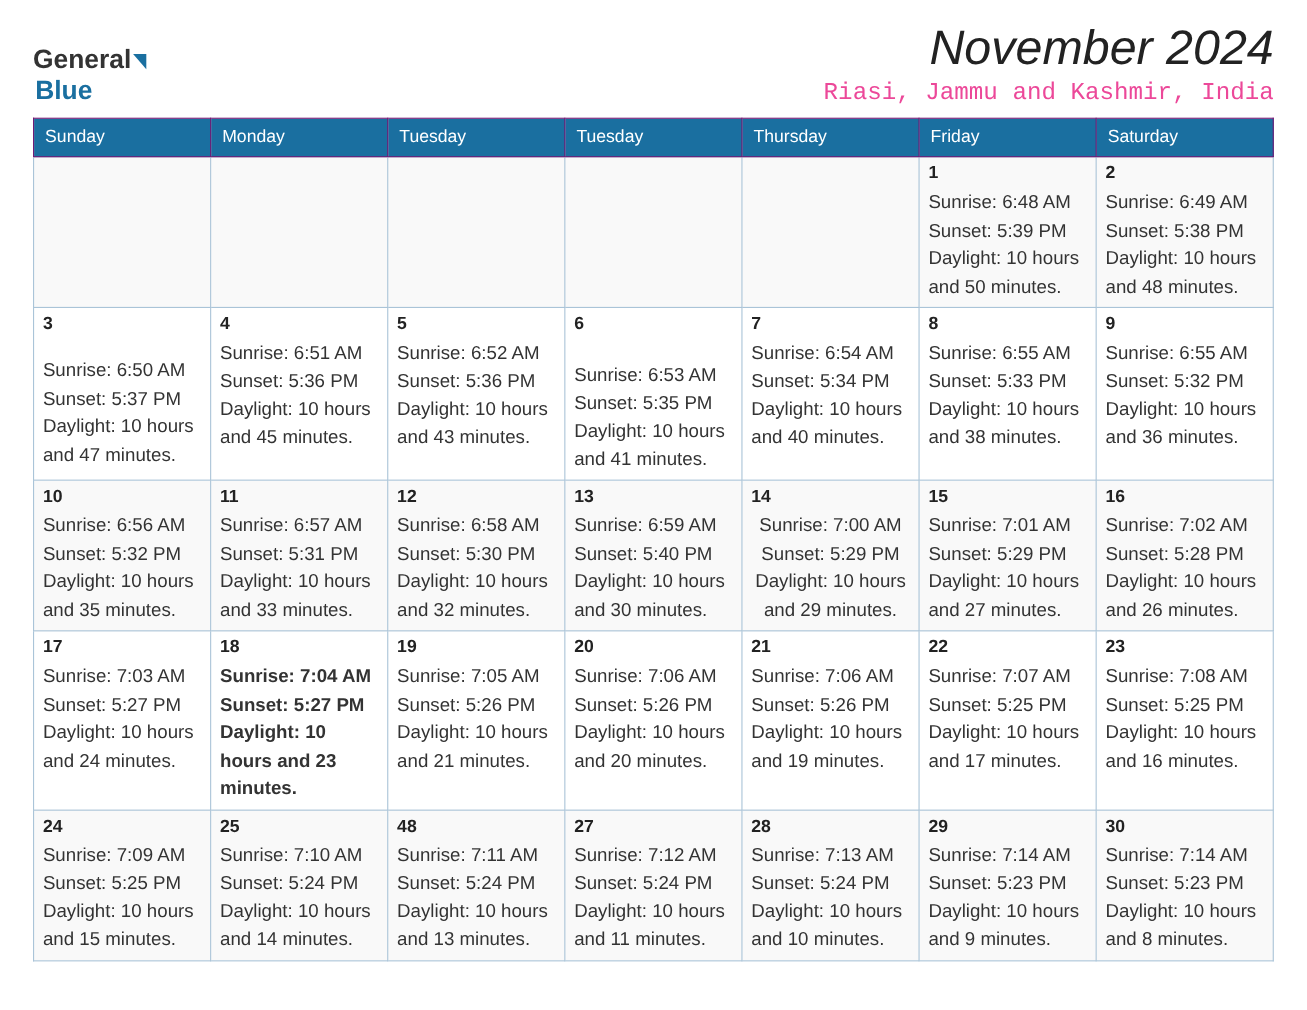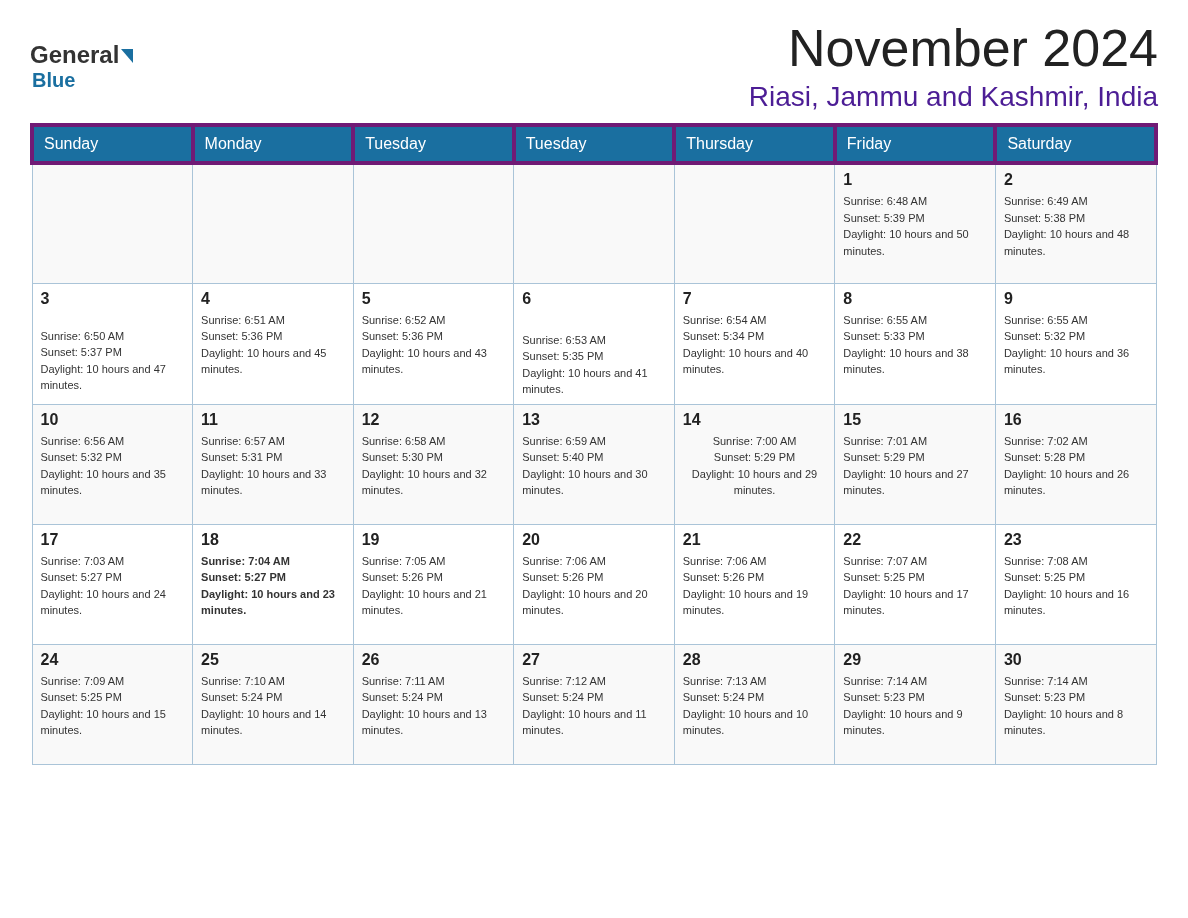--- a/index.html
+++ b/index.html
@@ -7,73 +7,75 @@
       font-family: Arial, sans-serif;
       background: #fff;
       color: #333;
       padding: 20px 30px;
       width: 1188px;
       min-height: 918px;
     }
     .header {
       display: flex;
       justify-content: space-between;
-      align-items: center;
+      align-items: flex-end;
       margin-bottom: 10px;
     }
     .logo {
       display: flex;
       flex-direction: column;
       align-items: flex-start;
     }
     .title-block {
       text-align: right;
     }
     .month-title {
-      font-size: 52px;
+      font-size: 44px;
       font-weight: normal;
       color: #222;
       line-height: 1.1;
+      font-style: italic;
     }
     .location-title {
-      font-size: 28px;
-      color: #4c1d95;
+      font-size: 22px;
+      color: #ec4899;
       margin-top: 4px;
+      font-family: Liberation Mono, monospace;
     }
     .calendar {
       width: 100%;
       border-collapse: collapse;
       margin-top: 8px;
     }
     .calendar thead tr th {
       background-color: #1a6fa0;
       color: #fff;
       font-size: 16px;
       font-weight: normal;
       padding: 8px 10px;
       text-align: left;
-      border: 4px solid #701a75;
+      border: 1px solid #701a75;
     }
     .calendar tbody tr td {
       border: 1px solid #aac4d8;
       vertical-align: top;
       padding: 6px 8px;
       width: 14.28%;
       min-height: 90px;
       height: 120px;
     }
     .day-number {
       font-size: 16px;
       font-weight: bold;
       color: #222;
       display: block;
       margin-bottom: 4px;
     }
     .day-detail {
-      font-size: 11px;
+      font-size: 17px;
       color: #333;
       line-height: 1.5;
     }
     .empty-cell {
       background: #fff;
     }
     tbody tr:nth-child(odd) td {
       background-color: #f9f9f9;
     }
     tbody tr:nth-child(even) td {
@@ -92,21 +94,21 @@
       width: 0;
       height: 0;
       border-left: 12px solid transparent;
       border-right: 0px solid transparent;
       border-top: 14px solid #1a6fa0;
       display: inline-block;
       margin-left: 2px;
       margin-bottom: -2px;
     }
     .logo-text-blue {
-      font-size: 20px;
+      font-size: 24px;
       font-weight: bold;
       color: #1a6fa0;
       margin-left: 2px;
     }
   </style>
 </head>
 <body>
 
 <div class="header">
   <div class="logo">
@@ -295,21 +297,21 @@
 Sunset: 5:25 PM
 Daylight: 10 hours and 15 minutes.</div>
         </td>
         <td>
           <span class="day-number">25</span>
           <div class="day-detail" style="white-space: pre-line;">Sunrise: 7:10 AM
 Sunset: 5:24 PM
 Daylight: 10 hours and 14 minutes.</div>
         </td>
         <td>
-          <span class="day-number">26</span>
+          <span class="day-number">48</span>
           <div class="day-detail" style="white-space: pre-line;">Sunrise: 7:11 AM
 Sunset: 5:24 PM
 Daylight: 10 hours and 13 minutes.</div>
         </td>
         <td>
           <span class="day-number">27</span>
           <div class="day-detail" style="white-space: pre-line;">Sunrise: 7:12 AM
 Sunset: 5:24 PM
 Daylight: 10 hours and 11 minutes.</div>
         </td>

